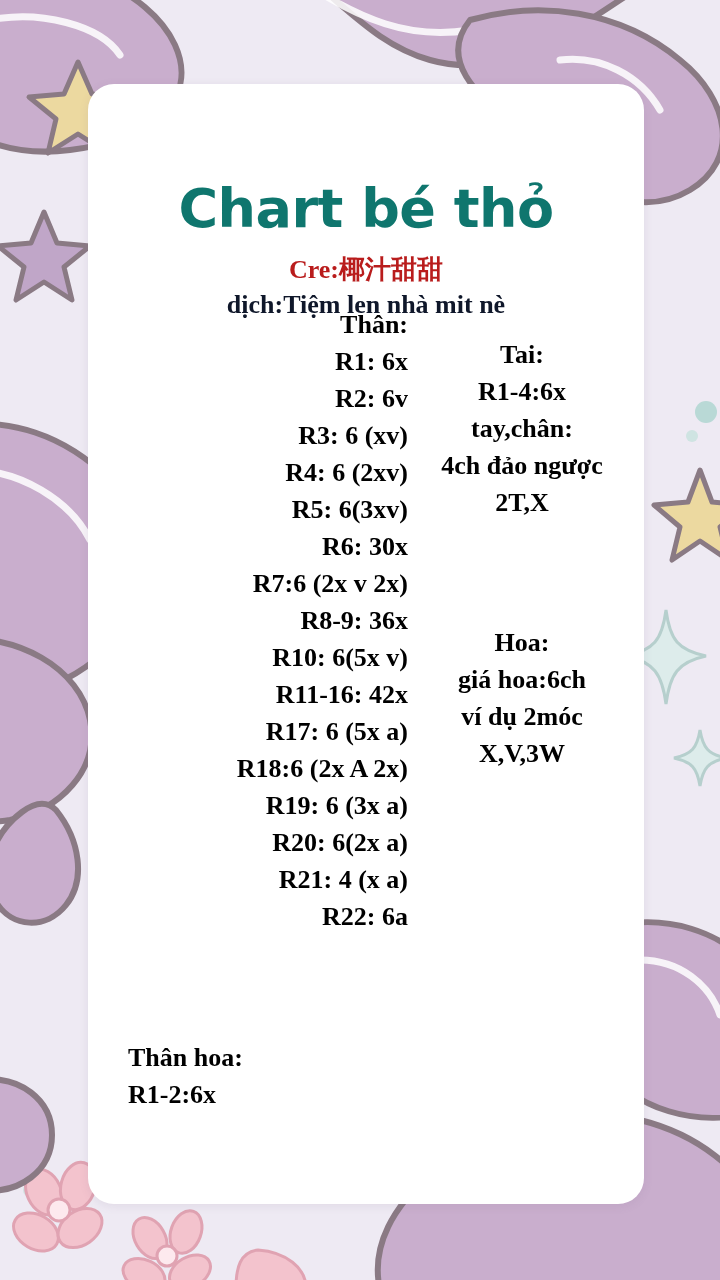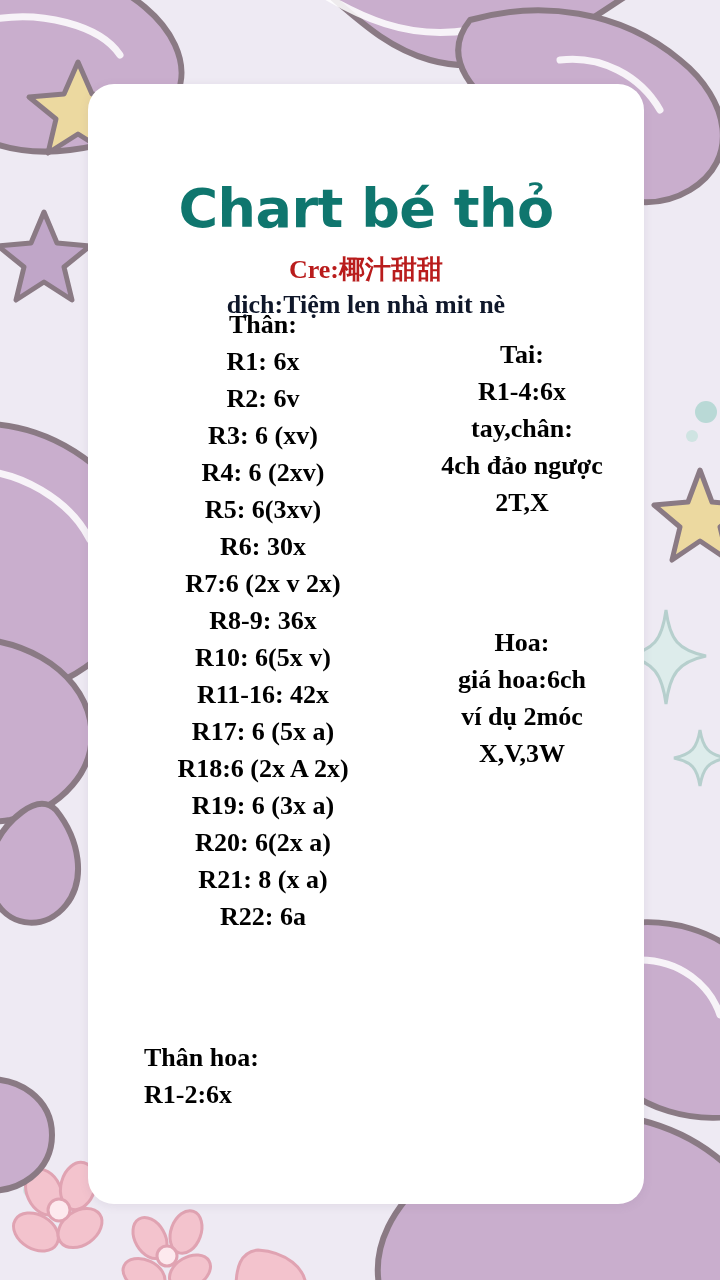--- a/index.html
+++ b/index.html
@@ -65,37 +65,37 @@
     font-size: 26px;
     font-weight: bold;
     color: #000;
     line-height: 37px;
     text-align: center;
   }
   #col-body {
     left: 30px;
     top: 222px;
     width: 290px;
+    text-align: right;
   }
   #col-right-top {
     left: 316px;
     top: 252px;
     width: 236px;
   }
   #col-right-mid {
     left: 316px;
     top: 540px;
     width: 236px;
   }
   #col-flowerbody {
     left: 40px;
     top: 955px;
     width: 230px;
     text-align: left;
-    margin-left: 16px;
   }
   .blk-head { display: block; }
   .blk-line { display: block; }
 </style>
 </head>
 <body>
 
 <svg id="bg" viewBox="0 0 720 1280">
   <rect x="0" y="0" width="720" height="1280" fill="#eeeaf3"></rect>
 
@@ -204,21 +204,21 @@
     <span class="blk-line">R5: 6(3xv)</span>
     <span class="blk-line">R6: 30x</span>
     <span class="blk-line">R7:6 (2x v 2x)</span>
     <span class="blk-line">R8-9: 36x</span>
     <span class="blk-line">R10: 6(5x v)</span>
     <span class="blk-line">R11-16: 42x</span>
     <span class="blk-line">R17: 6 (5x a)</span>
     <span class="blk-line">R18:6 (2x A 2x)</span>
     <span class="blk-line">R19: 6 (3x a)</span>
     <span class="blk-line">R20: 6(2x a)</span>
-    <span class="blk-line">R21: 8 (x a)</span>
+    <span class="blk-line">R21: 4 (x a)</span>
     <span class="blk-line">R22: 6a</span>
   </div>
 
   <div class="col" id="col-right-top">
     <span class="blk-head">Tai:</span>
     <span class="blk-line">R1-4:6x</span>
     <span class="blk-head">tay,chân:</span>
     <span class="blk-line">4ch đảo ngược</span>
     <span class="blk-line">2T,X</span>
   </div>

